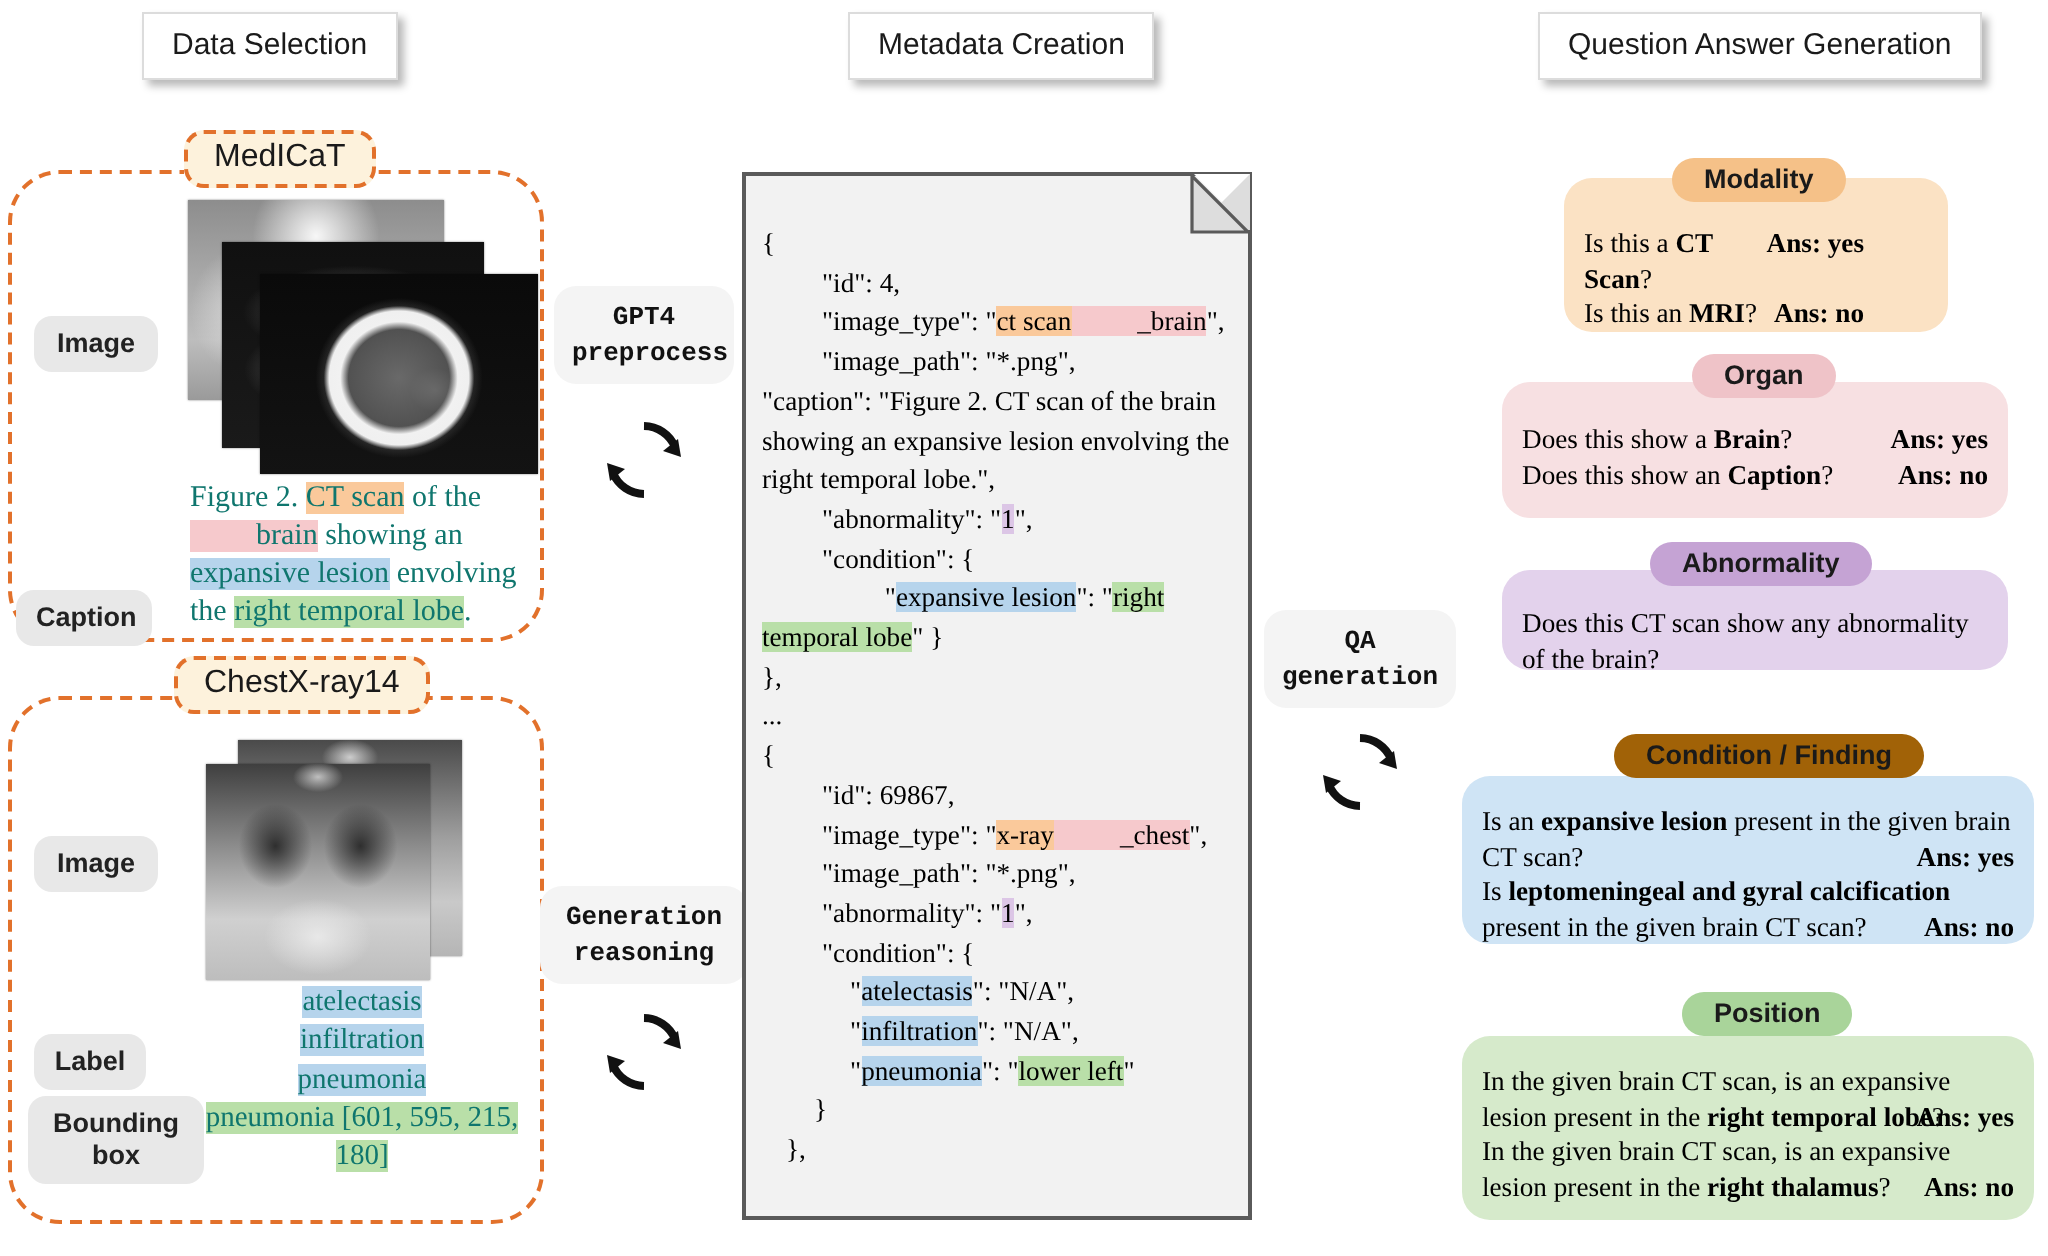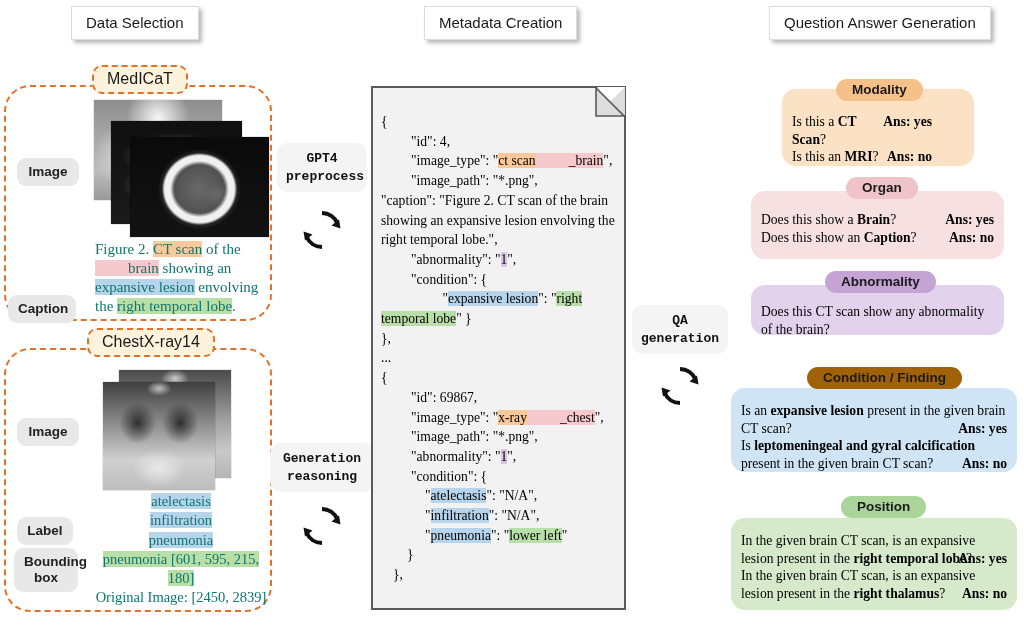--- a/index.html
+++ b/index.html
@@ -208,21 +208,21 @@
 <div class="dataset-badge abs" style="left:87px; top:328px;">
   <span>ChestX-ray14</span>
 </div>
 
 <div class="row-label abs" style="left:17px; top:418px; width:62px;">
   <span>Image</span>
 </div>
 <div class="row-label abs" style="left:17px; top:517px; width:56px;">
   <span>Label</span>
 </div>
-<div class="row-label abs" style="left:14px; top:548px; width:64px;">
+<div class="row-label abs" style="left:14px; top:548px; width:88px;">
   <span>Bounding box</span>
 </div>
 
 <div class="img-stack" style="left:103px; top:370px; width:130px; height:122px;">
   <div class="med-img" style="left:16px; top:0px; width:112px; height:108px;
               background-image:
                 radial-gradient(ellipse 18% 12% at 50% 8%, rgba(225,225,225,0.85) 0%, rgba(0,0,0,0) 70%),
                 radial-gradient(ellipse 22% 26% at 31% 40%, rgba(25,25,25,0.7) 0%, rgba(0,0,0,0) 78%),
                 radial-gradient(ellipse 22% 26% at 69% 40%, rgba(25,25,25,0.7) 0%, rgba(0,0,0,0) 78%),
                 linear-gradient(180deg,#4a4a4a 0%,#9e9e9e 45%,#c9c9c9 75%,#b5b5b5 100%);"></div>
@@ -233,21 +233,20 @@
                 radial-gradient(ellipse 21% 25% at 69% 38%, rgba(20,20,20,0.78) 0%, rgba(0,0,0,0) 78%),
                 radial-gradient(ellipse 30% 22% at 50% 80%, rgba(235,235,235,0.9) 0%, rgba(0,0,0,0) 80%),
                 linear-gradient(180deg,#3f3f3f 0%,#909090 40%,#d0d0d0 72%,#bdbdbd 100%);"></div>
 </div>
 
 <div class="serif abs" style="left:95px; top:492px; width:172px; font-size:14.5px; line-height:1.33; text-align:center;">
   <div><span class="hl-blue">atelectasis</span></div>
   <div><span class="hl-blue">infiltration</span></div>
   <div><span class="hl-blue">pneumonia</span></div>
   <div><span class="hl-green">pneumonia [601, 595, 215, 180]</span></div>
-  <div><span>Original Image: [2450, 2839]</span></div>
 </div>
 
 <div class="proc-label abs" style="left:277px; top:143px; width:90px;">
   <div>GPT4</div>
   <div>preprocess</div>
 </div>
 <div class="cycle-icon" style="left:299px; top:207px;">
   <svg width="46" height="46" viewBox="0 0 46 46">
     <path d="M23 6 A17 17 0 0 1 38.5 16.5" stroke="#111" stroke-width="4" fill="none"></path>
     <polygon points="41.5,21.5 32.5,18.5 40,12.5" fill="#111"></polygon>

